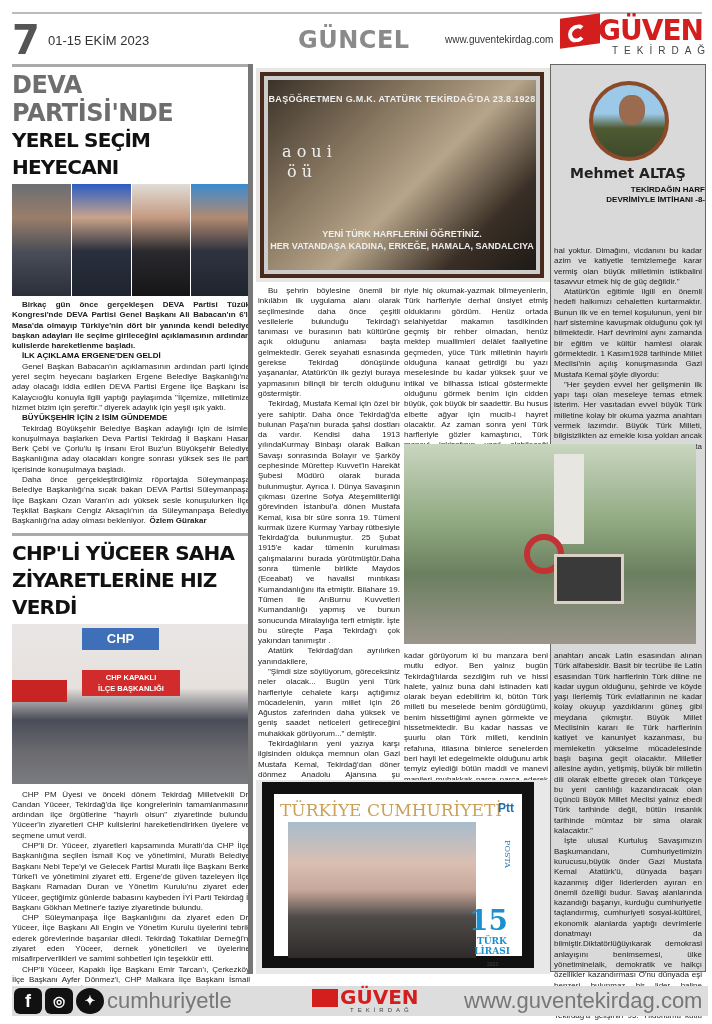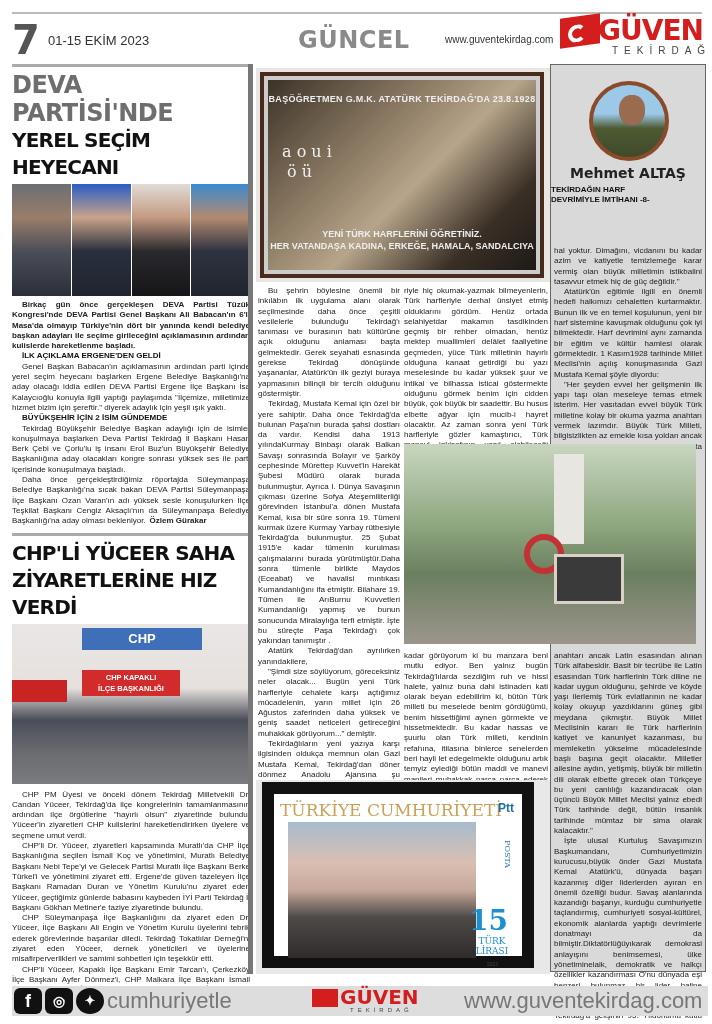--- a/index.html
+++ b/index.html
@@ -37,26 +37,26 @@
 .tc p{text-indent:10px}
 .ceremony{position:absolute;left:404px;top:444px;width:292px;height:200px;background:linear-gradient(180deg,#c9d6c0 0%,#8fa880 40%,#6b7f5f 65%,#9c958d 100%)}
 .stamp{position:absolute;left:256px;top:780px;width:294px;height:194px;background:#e8e8e8}
 .stamp-outer{position:absolute;left:6px;top:2px;width:272px;height:186px;background:#111;padding:12px}
 .stamp-inner{width:100%;height:100%;background:#fff;position:relative}
 .stamp-title{position:absolute;left:6px;top:6px;font-size:17px;color:#c9a15a;font-family:"DejaVu Serif",serif}
 .stamp-ptt{position:absolute;right:8px;top:7px;font-size:12px;font-weight:bold;color:#1f6fb0}
 .stamp-img{position:absolute;left:14px;top:28px;width:188px;height:136px;background:linear-gradient(180deg,#a8bccc 0%,#d9bfb2 30%,#c7a89a 50%,#4d4a48 70%,#2e2b2a 100%)}
 .stamp-posta{position:absolute;right:10px;top:46px;font-size:8px;color:#1f6fb0;writing-mode:vertical-rl;font-family:"DejaVu Serif",serif}
 .stamp-val{position:absolute;right:14px;top:110px;font-size:28px;font-weight:bold;color:#1b8fd0;font-family:"DejaVu Serif",serif}
-.stamp-cur{position:absolute;right:10px;top:142px;font-size:9px;font-weight:normal;color:#1b8fd0;text-align:center;line-height:10px;font-family:"DejaVu Serif",serif;width:40px}
+.stamp-cur{position:absolute;right:10px;top:142px;font-size:9px;font-weight:bold;color:#1b8fd0;text-align:center;line-height:10px;font-family:"DejaVu Serif",serif;width:40px}
 .stamp-yr{position:absolute;right:24px;top:167px;font-size:5px;color:#444}
 .author-photo{position:absolute;left:38px;top:16px;width:80px;height:80px;border-radius:50%;border:4px solid #8b4a2a;background:linear-gradient(180deg,#9cc9e8 0%,#9cc9e8 40%,#4e5a32 60%,#3f4a2a 100%);overflow:hidden}
 .author-photo .head{position:absolute;left:26px;top:10px;width:26px;height:30px;border-radius:45%;background:#9a6b4e}
 .author-name{position:absolute;left:0;width:100%;top:176px;text-align:center;font-size:14px;font-weight:bold;color:#222;font-family:"DejaVu Sans",sans-serif}
-.author-title{position:absolute;left:0;width:100%;top:196px;text-align:left;font-size:8px;font-weight:bold;color:#111;line-height:10px}
+.author-title{position:absolute;left:0;width:100%;top:196px;text-align:right;font-size:8px;font-weight:bold;color:#111;line-height:10px}
 .footer{position:absolute;left:12px;top:986px;width:696px;height:30px;background:#ddd}
 .social{position:absolute;left:2px;top:2px;display:flex;gap:3px}
 .soc{width:28px;height:26px;background:#111;border-radius:6px;color:#fff;font-weight:bold;font-size:18px;text-align:center;line-height:26px}
 .soc.round{border-radius:50%}
 .foot-handle{position:absolute;left:95px;top:0;font-size:22px;color:#777;line-height:30px}
 .foot-logo{position:absolute;left:300px;top:1px;width:130px;height:28px}
 .foot-logo .word{position:absolute;left:28px;top:-2px;font-size:20px;font-weight:bold;color:#d41e1e;font-family:"DejaVu Sans",sans-serif}
 .foot-logo .flag{position:absolute;left:0;top:2px;width:26px;height:18px;background:#d41e1e}
 .foot-logo .sub{position:absolute;left:38px;top:20px;font-size:6px;letter-spacing:4px;color:#444}
 .foot-site{position:absolute;left:452px;top:0;font-size:22px;color:#777;line-height:30px}
@@ -97,21 +97,21 @@
     <div class="art-sub">BÜYÜKŞEHİR İÇİN 2 İSİM GÜNDEMDE</div>
     <p class="art-p">Tekirdağ Büyükşehir Belediye Başkan adaylığı için de isimler konuşulmaya başlarken Deva Partisi Tekirdağ İl Başkanı Hasan Berk Çebi ve Çorlu'lu iş insanı Erol Buz'un Büyükşehir Belediye Başkanlığına aday olacakları kongre sonrası yüksek ses ile parti içerisinde konuşulmaya başladı.</p>
     <p class="art-p"><span>Daha önce gerçekleştirdiğimiz röportajda Süleymanpaşa Belediye Başkanlığı'na sıcak bakan DEVA Partisi Süleymanpaşa İlçe Başkanı Ozan Varan'ın adı yüksek sesle konuşulurken İlçe Teşkilat Başkanı Cengiz Aksaçlı'nın da Süleymanpaşa Belediye Başkanlığı'na aday olması bekleniyor.</span><span class="author">Özlem Gürakar</span></p>
   </article>
 
   <div class="rule" style="margin-top:6px"></div>
   <article>
     <h1 class="h-black">CHP'Lİ YÜCEER SAHA</h1>
     <h1 class="h-black">ZİYARETLERİNE HIZ VERDİ</h1>
     <div class="photo" style="height:160px;margin:3px 0 6px;background:linear-gradient(180deg,#e9e6e6 0%,#e6e1dd 40%,#4a4d58 60%,#6b6b70 80%,#7a7c80 100%)">
-      <div style="position:absolute;left:70px;top:4px;width:120px;height:22px;background:#3e6fb8;color:#fff;font-weight:bold;font-size:13px;text-align:center;line-height:22px"><span>CHP</span></div>
+      <div style="position:absolute;left:70px;top:4px;width:77px;height:22px;background:#3e6fb8;color:#fff;font-weight:bold;font-size:13px;text-align:center;line-height:22px"><span>CHP</span></div>
       <div style="position:absolute;left:70px;top:46px;width:98px;height:26px;background:#d22b2b;color:#fff;font-weight:bold;font-size:7.5px;text-align:center;line-height:11px;padding-top:2px">
         <div>CHP KAPAKLI</div>
         <div>İLÇE BAŞKANLIĞI</div>
       </div>
       <div style="position:absolute;left:0;top:56px;width:55px;height:22px;background:#c92424"></div>
     </div>
     <p class="art-p">CHP PM Üyesi ve önceki dönem Tekirdağ Milletvekili Dr. Candan Yüceer, Tekirdağ'da ilçe kongrelerinin tamamlanmasının ardından ilçe örgütlerine "hayırlı olsun" ziyaretinde bulundu. Yüceer'in ziyaretleri CHP kulislerini hareketlendirirken üyelere ve seçmene umut verdi.</p>
     <p class="art-p">CHP'li Dr. Yüceer, ziyaretleri kapsamında Muratlı'da CHP İlçe Başkanlığına seçilen İsmail Koç ve yönetimini, Muratlı Belediye Başkanı Nebi Tepe'yi ve Gelecek Partisi Muratlı İlçe Başkanı Berke Türkel'i ve yönetimini ziyaret etti. Ergene'de güven tazeleyen İlçe Başkanı Ramadan Duran ve Yönetim Kurulu'nu ziyaret eden Yüceer, geçtiğimiz günlerde babasını kaybeden İYİ Parti Tekirdağ İl Başkanı Gökhan Metiner'e taziye ziyaretinde bulundu.</p>
     <p class="art-p">CHP Süleymanpaşa İlçe Başkanlığını da ziyaret eden Dr. Yüceer, İlçe Başkanı Ali Engin ve Yönetim Kurulu üyelerini tebrik ederek görevlerinde başarılar diledi. Tekirdağ Tokatlılar Derneği'ni ziyaret eden Yüceer, dernek yöneticileri ve üyelerine misafirperverlikleri ve samimi sohbetleri için teşekkür etti.</p>
     <p class="art-p">CHP'li Yüceer, Kapaklı İlçe Başkanı Emir Tarcan'ı, Çerkezköy İlçe Başkanı Ayfer Dönmez'i, CHP Malkara İlçe Başkanı İsmail Uzun'u, Hayrabolu İlçe Başkanı Ece Saldan'ı ve Çorlu İlçe Başkanı Cüneyt Akar ile ilçe yönetim kurullarını ziyaret ederek yeni görevleri için tebriklerini iletti.</p>

